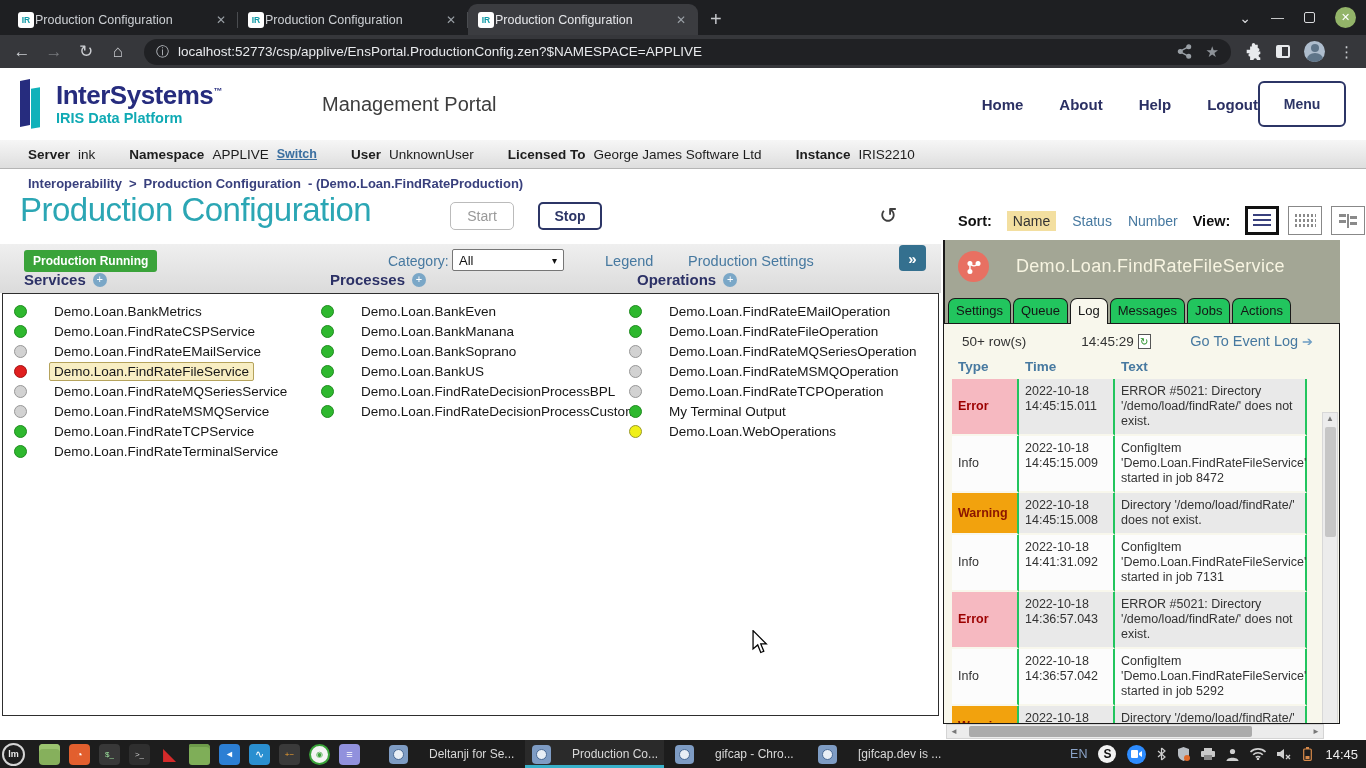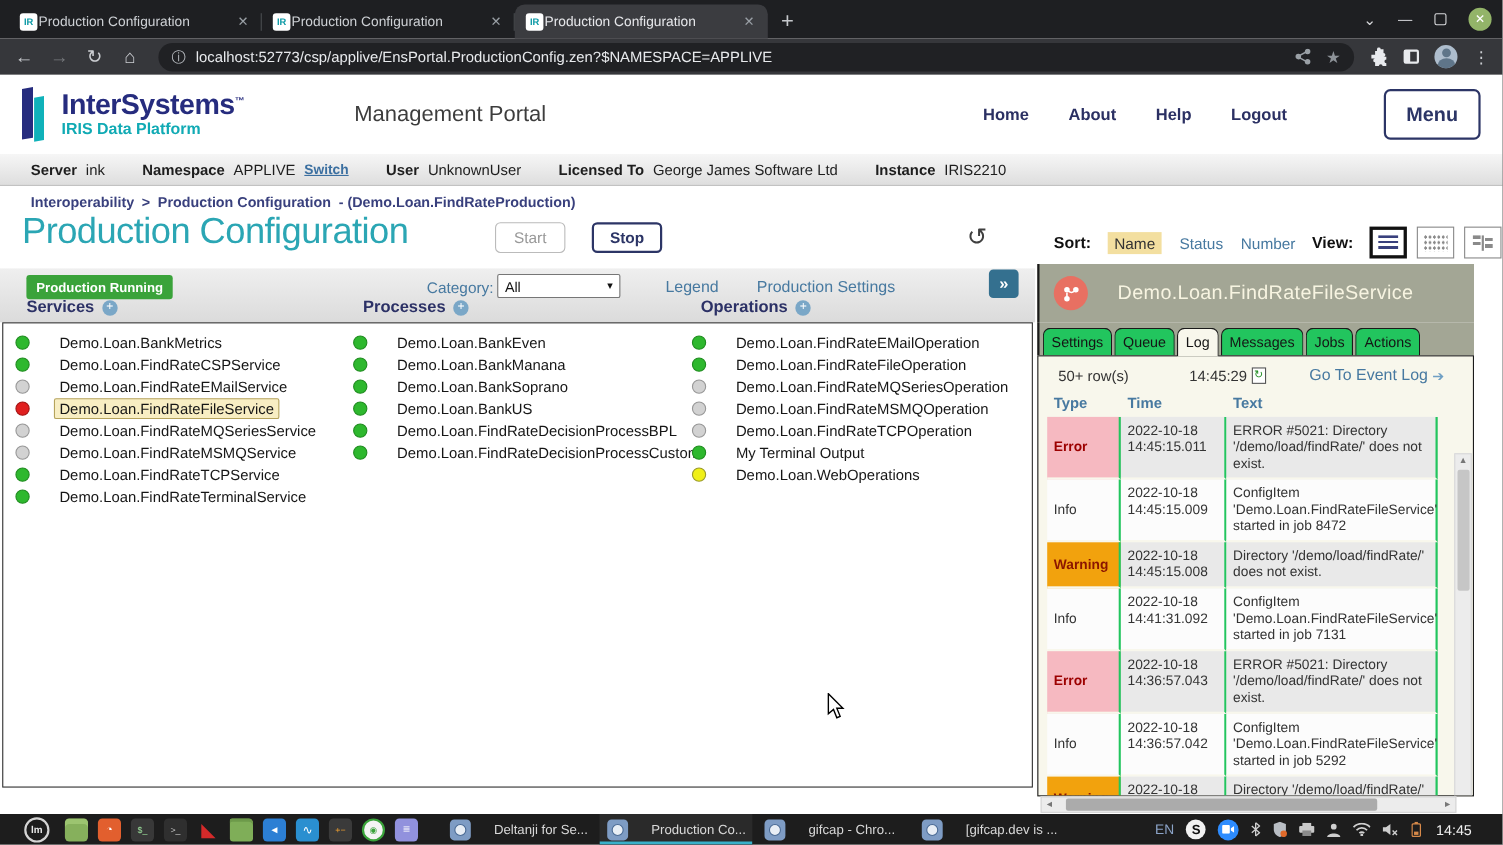--- a/index.html
+++ b/index.html
@@ -43,21 +43,21 @@
 .logo{display:flex;align-items:center;gap:10px;width:252px}
 .logo-mark{position:relative;width:26px;height:52px}
 .logo-mark .m1{position:absolute;left:0;top:2px;width:10px;height:46px;background:#262c7e;transform:skewY(-10deg)}
 .logo-mark .m2{position:absolute;left:11px;top:10px;width:9px;height:40px;background:#10b2ba;transform:skewY(-10deg)}
 .logo-text .l1{font-size:26px;font-weight:bold;color:#262c7e;letter-spacing:-0.5px;line-height:1}
 .logo-text .l1 sup{font-size:9px}
 .logo-text .l2{font-size:14.5px;font-weight:bold;color:#10aab4;margin-top:2px}
 .mgmt-title{font-size:20px;color:#3d3d3d;margin-left:50px}
 .hnav{display:flex;gap:36px;margin-left:auto;font-weight:bold;font-size:15px;color:#2b3063}
 .hnav span{cursor:pointer}
-.menu-btn{width:88px;height:46px;border:2px solid #2c3566;border-radius:6px;color:#2c3566;font-weight:bold;font-size:18px;display:flex;align-items:center;justify-content:center;margin-left:88px}
+.menu-btn{width:88px;height:46px;border:2px solid #2c3566;border-radius:6px;color:#2c3566;font-weight:bold;font-size:14px;display:flex;align-items:center;justify-content:center;}
 
 
 .infobar{position:absolute;top:140px;left:0;width:1366px;height:29px;background:linear-gradient(#f6f6f6,#dedede);border-bottom:1px solid #b5b5b5;display:flex;align-items:center;padding:0 28px;font-size:13.5px;color:#1d1d1d}
 .ib-group{display:flex;gap:8px;margin-right:34px;align-items:center}
 .ib-label{font-weight:bold}
 .ib-link{color:#3b6fa0;text-decoration:underline;font-size:12.5px;font-weight:bold}
 
 
 .content{position:absolute;top:169px;left:0;width:1366px;height:571px;background:#fff}
 .breadcrumb{position:absolute;top:7px;left:28px;font-size:13px;font-weight:bold;color:#39407d;display:flex;gap:7px}
@@ -139,21 +139,21 @@
 .vs-thumb{position:absolute;top:14px;left:1.5px;width:11px;height:110px;background:#c6c6c6;border-radius:2px}
 .hscroll{position:absolute;top:484px;left:3px;width:378px;height:15px;background:#ececec;border:1px solid #d4d4d4;display:flex;align-items:center}
 .hs-left,.hs-right{font-size:8px;color:#777;padding:0 3px}
 .hs-thumb{width:283px;height:11px;background:#ababab;border-radius:2px;margin-left:8px}
 .hs-right{margin-left:auto}
 
 
 .cursor{position:absolute;left:751px;top:630px;z-index:60}
 
 
-.taskbar{position:absolute;bottom:0;left:0;width:1366px;height:28px;background:#1d1d1d;display:flex;align-items:center;padding:0 22px;gap:8px}
+.taskbar{position:absolute;bottom:0;left:0;width:1366px;height:28px;background:#1d1d1d;display:flex;align-items:center;padding:0 2px;gap:8px}
 .mint{width:23px;height:23px;border:2px solid #d4d4d4;border-radius:50%;color:#e9e9e9;font-weight:bold;font-size:9px;display:flex;align-items:center;justify-content:center}
 .ticons{display:flex;align-items:center;gap:9px;margin-left:6px}
 .ticon{width:21px;height:21px;border-radius:4px;display:flex;align-items:center;justify-content:center;font-size:10px;color:#fff;overflow:hidden}
 .ti-files{background:#86b05c;box-shadow:inset 0 5px #9cc470}
 .ti-timer{background:#e25f2e}
 .ti-terminal{background:#383838;color:#9fe59f;font-size:8px}
 .ti-terminal-alt{background:#2f2f2f;color:#cfcfcf;font-size:8px}
 .ti-krita{background:transparent;color:#d42a2a;font-size:17px}
 .ti-folder{background:#7fae58;border-radius:2px 4px 3px 3px;box-shadow:inset 0 3px #6d9a4a}
 .ti-vscode{background:#2c7fd4;font-size:9px}

